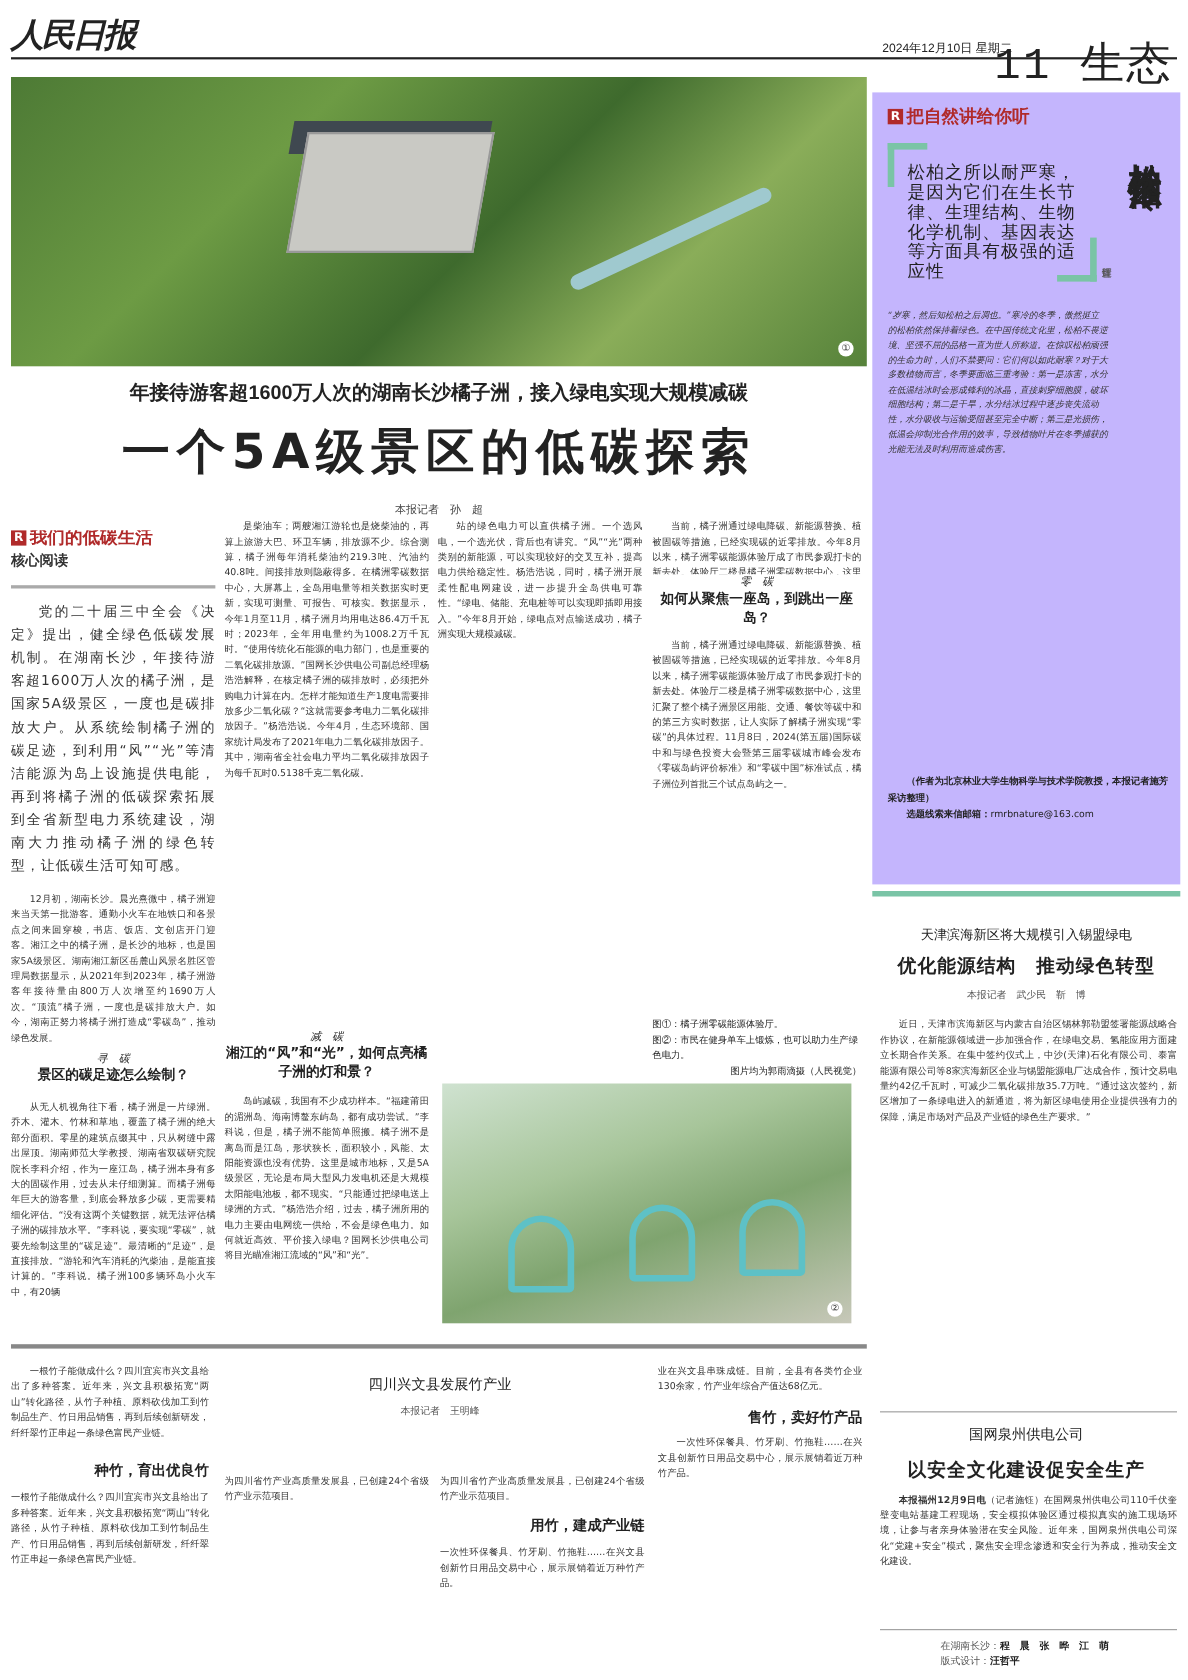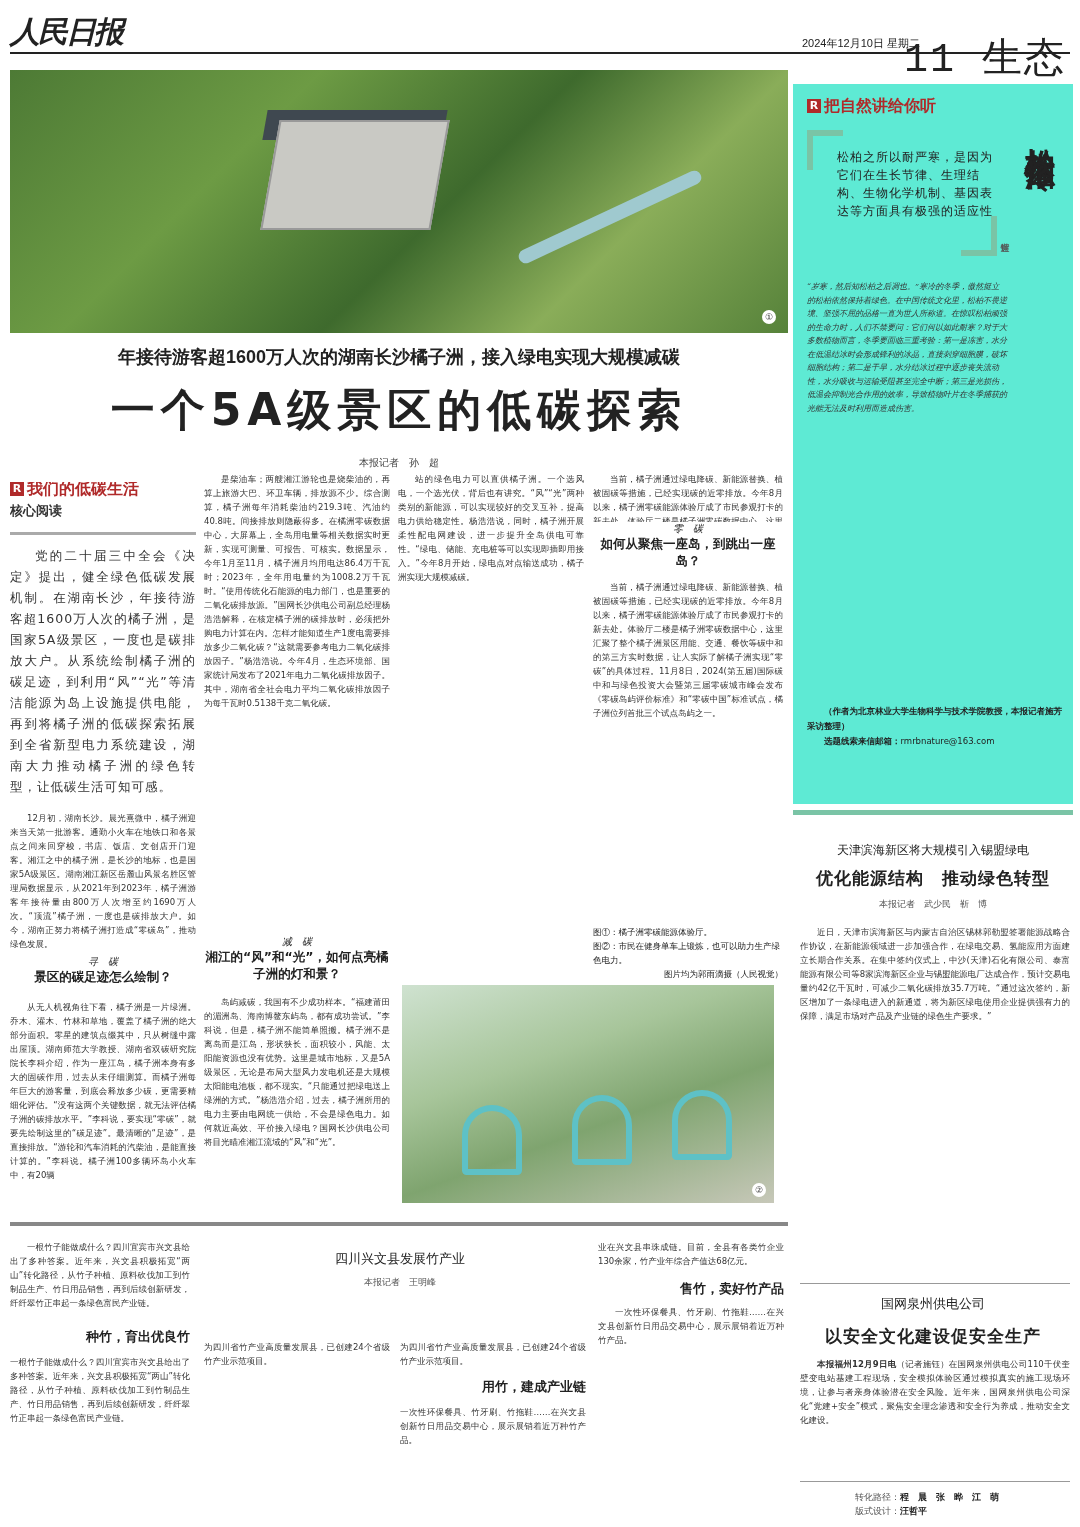--- a/index.html
+++ b/index.html
@@ -18,26 +18,26 @@
   .byline { font-size: 10px; margin-top: 16px; color: #444; }
   .col { position: absolute; font-size: 8.5px; line-height: 14px; color: #333; font-family: "DejaVu Sans", sans-serif; text-align: justify; overflow: hidden; }
   .section-red { color: #b02a2a; font-weight: bold; font-size: 16px; font-family: "DejaVu Sans", sans-serif; }
   .r-badge { display: inline-block; background: #b02a2a; color: #fff; font-size: 11px; width: 14px; height: 14px; text-align: center; line-height: 14px; margin-right: 3px; vertical-align: 2px; }
   .core { font-size: 13px; font-weight: bold; margin-top: 8px; font-family: "DejaVu Sans", sans-serif; }
   .core-line { height: 3px; background: #aaa; margin: 14px 0 10px; }
   .lead { font-size: 12.5px; line-height: 21px; letter-spacing: 1px; font-family: "DejaVu Sans", sans-serif; text-indent: 2em; }
   .subsec { text-align: center; font-family: "DejaVu Sans", sans-serif; }
   .subsec .tag { font-size: 10px; font-style: italic; }
   .subsec .q { font-size: 12.5px; font-weight: bold; }
-  .right-box { position: absolute; left: 793px; top: 84px; width: 280px; height: 720px; background: #5eead4; }
+  .right-box { position: absolute; left: 793px; top: 84px; width: 280px; height: 720px; background: #c4b5fd; }
   .right-box .rtitle { position: absolute; left: 14px; top: 12px; }
   .quote-box { position: absolute; left: 14px; top: 46px; width: 180px; height: 118px; }
   .qmark-tl { position: absolute; left: 0; top: 0; width: 36px; height: 40px; border-left: 6px solid #7ac4a6; border-top: 6px solid #7ac4a6; }
   .qmark-br { position: absolute; right: -10px; bottom: -8px; width: 36px; height: 40px; border-right: 6px solid #7ac4a6; border-bottom: 6px solid #7ac4a6; }
-  .quote-text { position: absolute; left: 30px; top: 18px; width: 160px; font-size: 12px; line-height: 18px; font-family: "DejaVu Sans", sans-serif; letter-spacing: 1px; }
+  .quote-text { position: absolute; left: 18px; top: 18px; width: 160px; font-size: 16px; line-height: 18px; font-family: "DejaVu Sans", sans-serif; letter-spacing: 1px; }
   .vtitle { position: absolute; left: 226px; top: 40px; writing-mode: vertical-rl; font-size: 30px; font-weight: bold; font-family: "DejaVu Serif", serif; letter-spacing: 2px; }
   .author-v { position: absolute; left: 205px; top: 152px; writing-mode: vertical-rl; font-size: 9px; color: #555; }
   .right-body { position: absolute; left: 14px; top: 196px; width: 200px; font-size: 8px; line-height: 13.5px; font-style: italic; color: #333; font-family: "DejaVu Serif", serif; }
   .right-foot { position: absolute; left: 14px; top: 620px; width: 260px; font-size: 8.5px; line-height: 15px; font-family: "DejaVu Sans", sans-serif; }
   .green-bar { position: absolute; left: 793px; top: 810px; width: 280px; height: 5px; background: #7ac4a6; }
   .tianjin { position: absolute; left: 793px; top: 842px; width: 280px; text-align: center; }
   .tianjin .kicker { font-size: 12px; font-family: Liberation Serif, serif; }
   .tianjin .title { font-size: 17px; font-weight: bold; margin-top: 8px; letter-spacing: 1px; }
   .tianjin .by { font-size: 9px; margin-top: 8px; color: #555; }
   .photo2 { position: absolute; left: 402px; top: 985px; width: 372px; height: 218px; background: linear-gradient(160deg, #cfe2d0 0%, #a7c59a 35%, #7fa46f 60%, #c7c8b9 100%); overflow: hidden; }
@@ -175,15 +175,15 @@
 <div class="quanzhou">
   <div class="kicker">国网泉州供电公司</div>
   <div class="title">以安全文化建设促安全生产</div>
 </div>
 <div class="col" style="left:800px;top:1357px;width:270px;height:105px;text-indent:2em;">
   <b>本报福州12月9日电</b><span>（记者施钰）在国网泉州供电公司110千伏奎壁变电站基建工程现场，安全模拟体验区通过模拟真实的施工现场环境，让参与者亲身体验潜在安全风险。近年来，国网泉州供电公司深化“党建+安全”模式，聚焦安全理念渗透和安全行为养成，推动安全文化建设。</span>
 </div>
 
 <div class="hr" style="left:800px;top:1481px;width:270px;"></div>
 <div class="credits">
-  <div><span>转化路径：</span><b>程　晨　张　晔　江　萌</b></div>
+  <div><span>在湖南长沙：</span><b>程　晨　张　晔　江　萌</b></div>
   <div><span>版式设计：</span><b>汪哲平</b></div>
 </div>
 
 </body></html>

